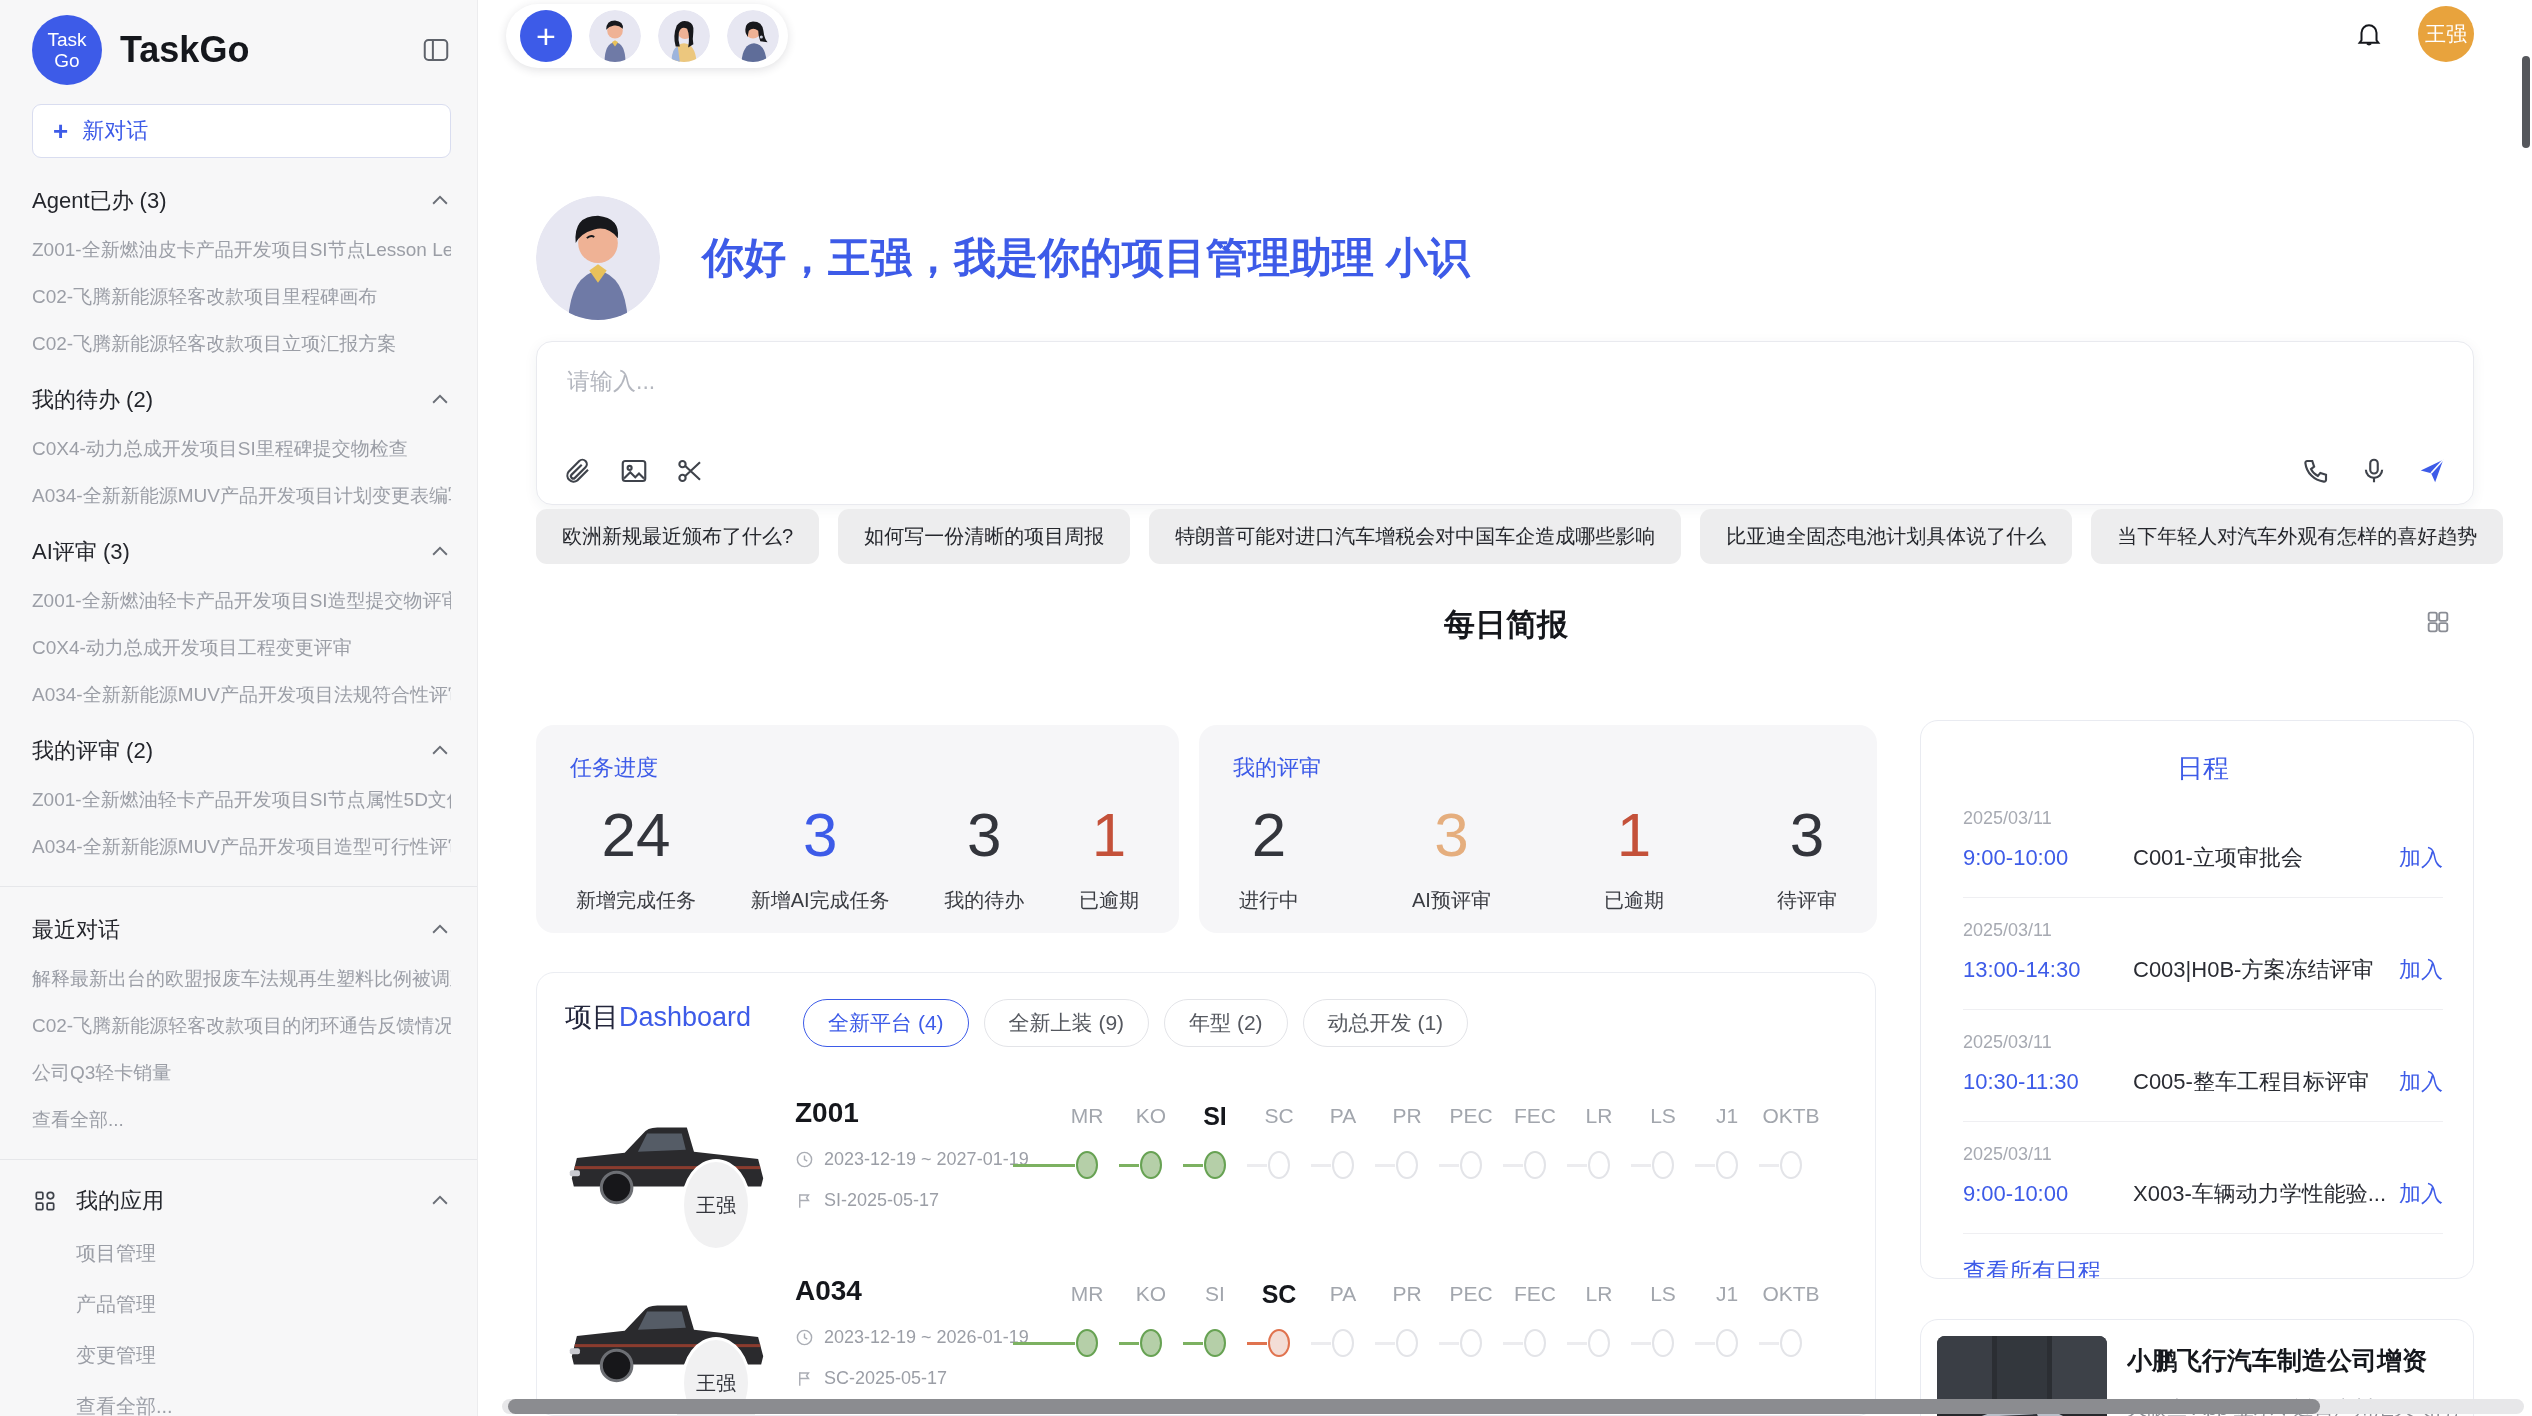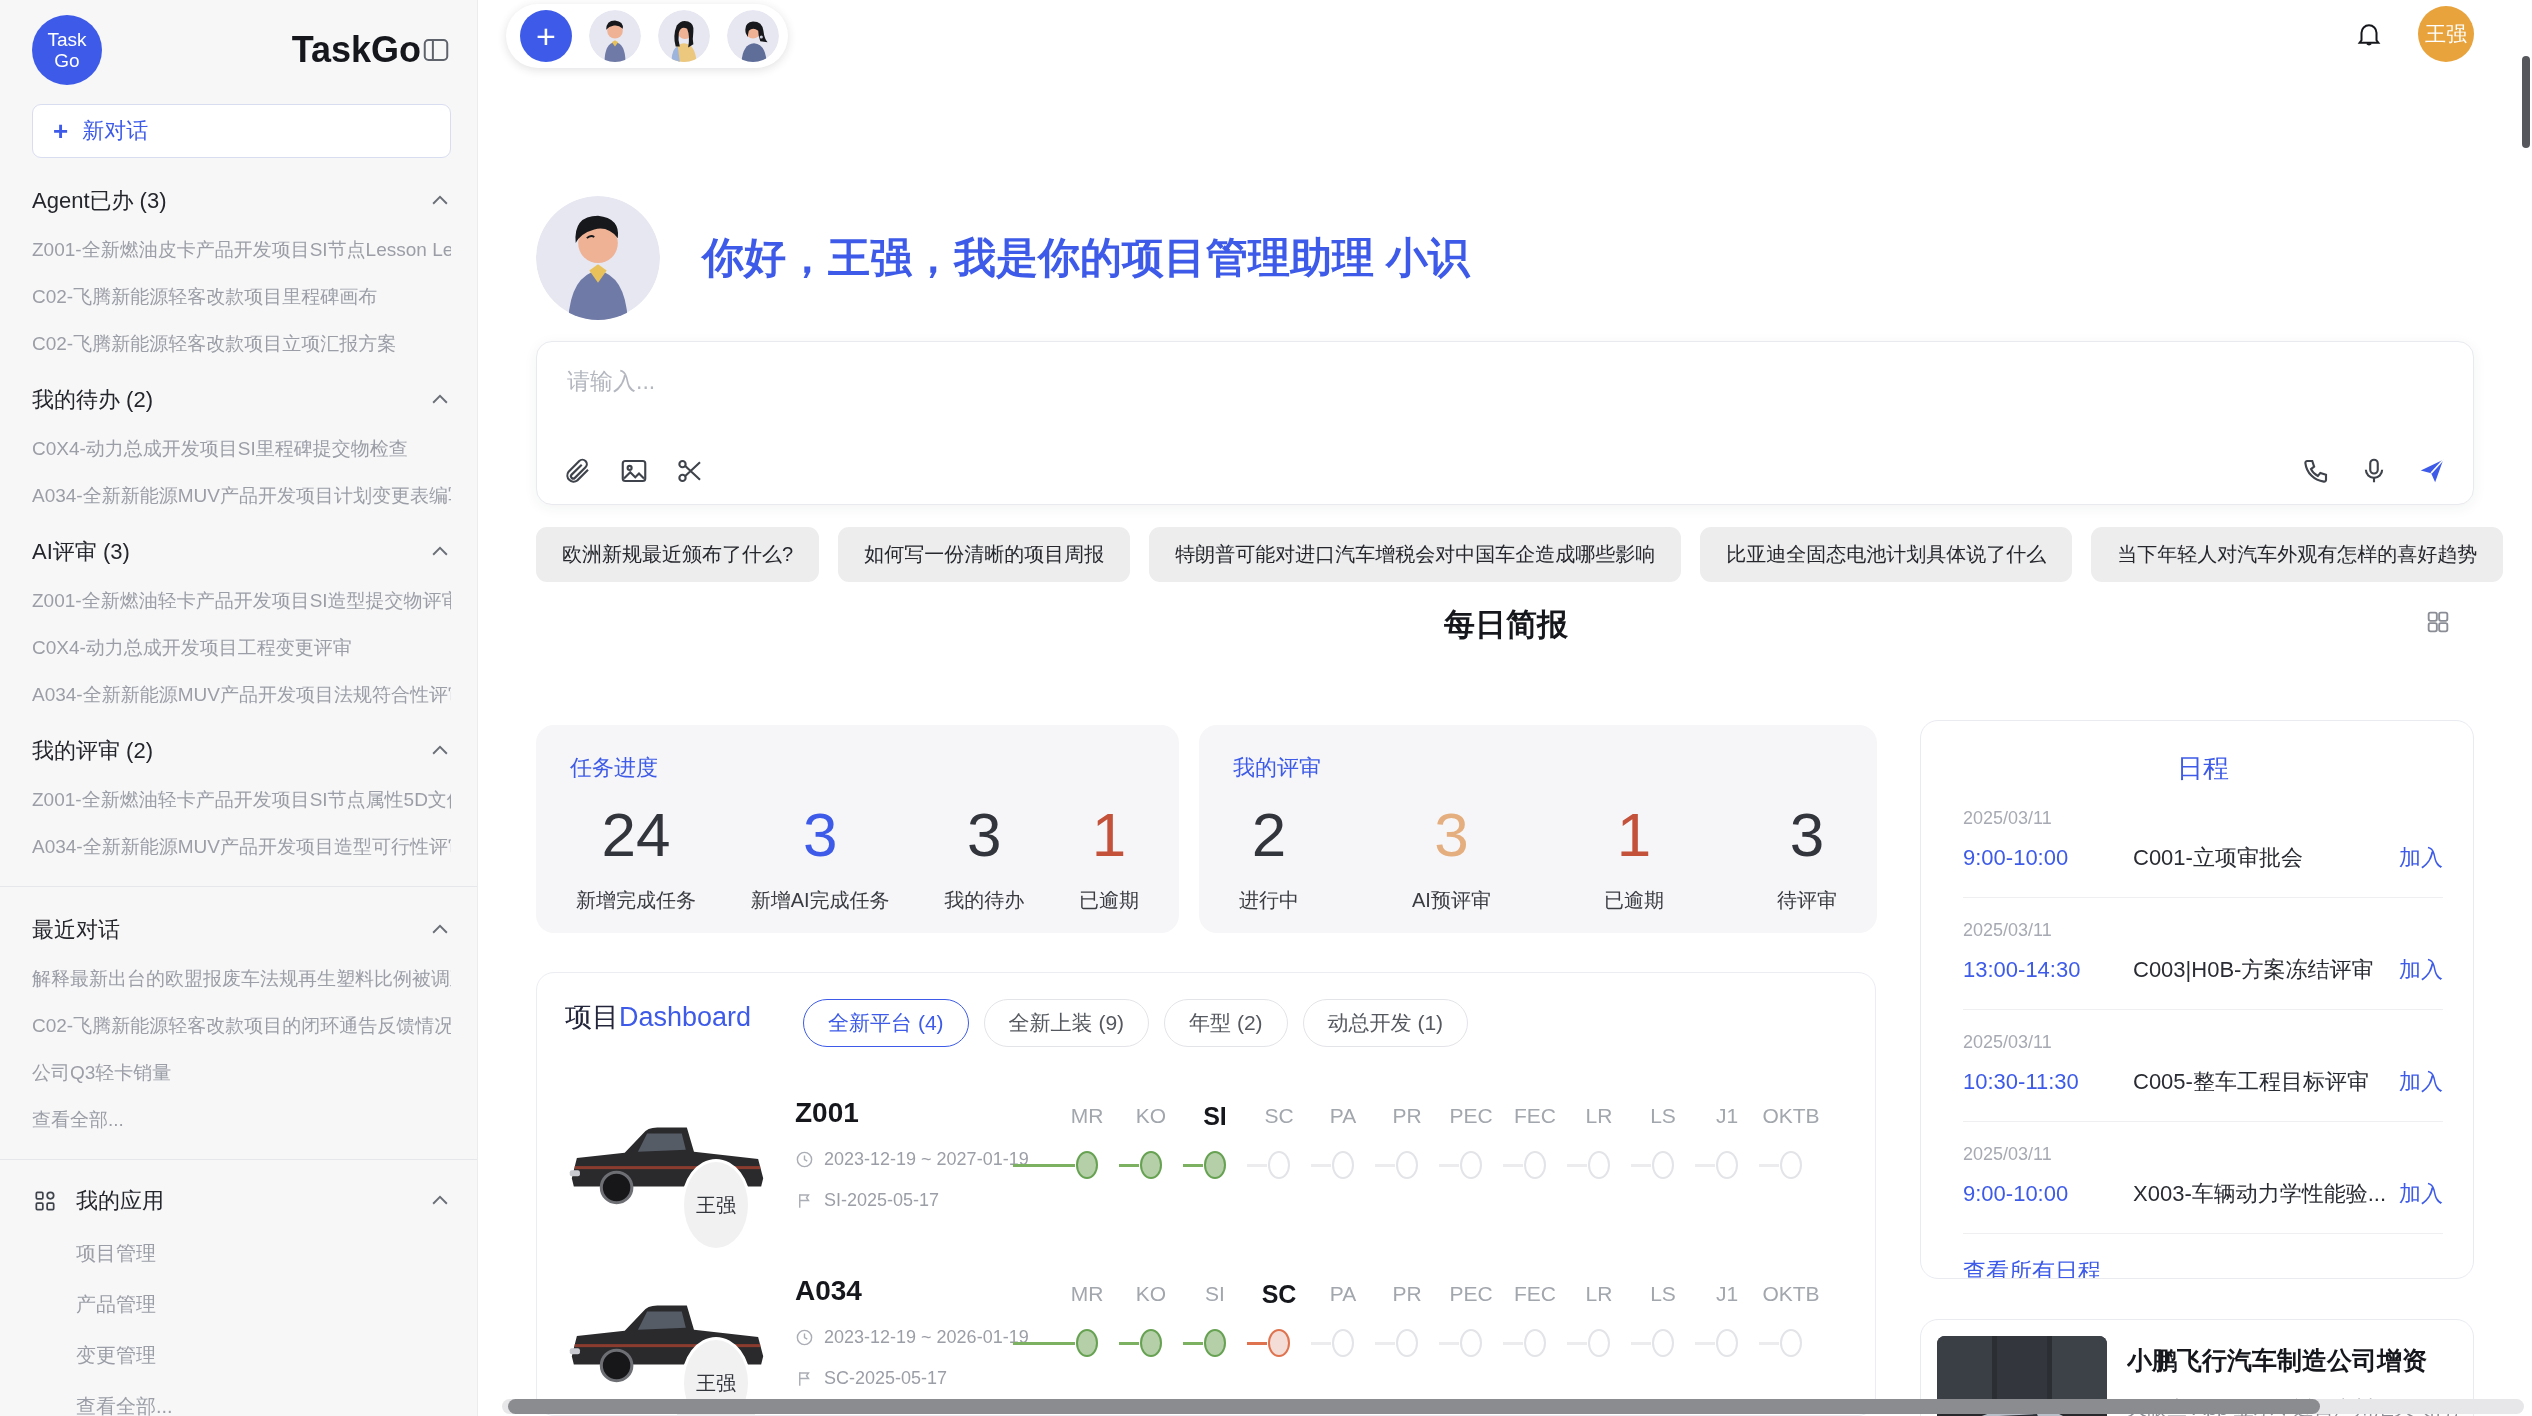--- a/index.html
+++ b/index.html
@@ -2,21 +2,21 @@
 <html><head>
 <meta charset="utf-8">
 <style>
   * { margin:0; padding:0; box-sizing:border-box; }
   html,body { width:2532px; height:1416px; overflow:hidden; }
   body { font-family:"Liberation Sans","DejaVu Sans",sans-serif; background:#ffffff; color:#1f2329; }
   #app { position:relative; width:2532px; height:1416px; display:flex; }
 
   
   .sidebar { width:478px; height:100%; background:#f7f7f8; border-right:1px solid #ececee; padding:18px 26px 0 32px; overflow:hidden; flex:none; }
-  .sb-header { display:flex; align-items:center; height:64px;text-align:right; }
+  .sb-header { display:flex; align-items:center; height:64px; }
   .logo-circle { width:70px; height:70px; border-radius:50%; background:#3D5BE8; color:#fff; display:flex; flex-direction:column; align-items:center; justify-content:center; font-size:19px; line-height:21px; flex:none; }
   .app-title { font-size:36px; font-weight:bold; margin-left:18px; color:#15171c; flex:1; }
   .panel-icon { width:30px; height:30px; color:#5f636b; }
   .new-chat-btn { margin-top:22px; height:54px; background:#ffffff; border:1px solid #d9ddf0; border-radius:9px; display:flex; align-items:center; padding:0 20px; color:#3D5BE8; font-size:22px; cursor:pointer; }
   .new-chat-btn .plus { font-size:26px; margin-right:14px; font-weight:bold; }
   .s-head { display:flex; align-items:center; justify-content:space-between; margin-top:28px; margin-bottom:6px; }
   .s-title { font-size:22px; color:#24262c; }
   .chev { width:22px; height:22px; color:#6b6f77; flex:none; }
   .s-item { font-size:19px; color:#9b9ea6; margin-top:21px; white-space:nowrap; overflow:hidden; cursor:pointer; }
   .s-div { height:1px; background:#e6e7ea; margin:26px -26px 0 -32px; }
@@ -43,21 +43,21 @@
   .hero-text { font-size:42px; font-weight:bold; color:#3D5BE8; }
 
   .composer { position:absolute; left:58px; top:341px; width:1938px; height:164px; background:#fff; border:1px solid #e9eaef; border-radius:16px; box-shadow:0 3px 14px rgba(40,44,60,.06); padding:26px 30px 18px 30px; }
   .composer input { width:100%; border:none; outline:none; font-size:23px; color:#1f2329; font-family:inherit; background:transparent; }
   .composer input::placeholder { color:#b4b7bf; }
   .comp-icons { position:absolute; bottom:18px; left:26px; display:flex; gap:26px; }
   .comp-icons-r { position:absolute; bottom:18px; right:26px; display:flex; gap:28px; align-items:center; }
   .cicon { width:30px; height:30px; color:#3f434b; cursor:pointer; }
   .cicon.send { color:#3D5BE8; }
 
-  .chips { position:absolute; left:58px; top:527px; width:1940px; display:flex; gap:19px; }
+  .chips { position:absolute; left:58px; top:509px; width:1940px; display:flex; gap:19px; }
   .chip { background:#ededee; border-radius:11px; height:55px; display:flex; align-items:center; padding:0 26px; font-size:20px; color:#25272d; white-space:nowrap; cursor:pointer; }
 
   .brief-head { position:absolute; left:58px; top:604px; width:1940px; display:flex; align-items:center; justify-content:center; }
   .brief-title { font-size:31px; font-weight:bold; color:#15171c; }
   .brief-grid { position:absolute; right:24px; top:4px; width:28px; height:28px; color:#8a8d95; cursor:pointer; }
 
   .cards-row { position:absolute; left:58px; top:725px; display:flex; gap:20px; }
   .stat-card { background:#f6f6f8; border-radius:18px; height:208px; padding:28px 34px; }
   .stat-card.c1 { width:643px; }
   .stat-card.c2 { width:678px; }

